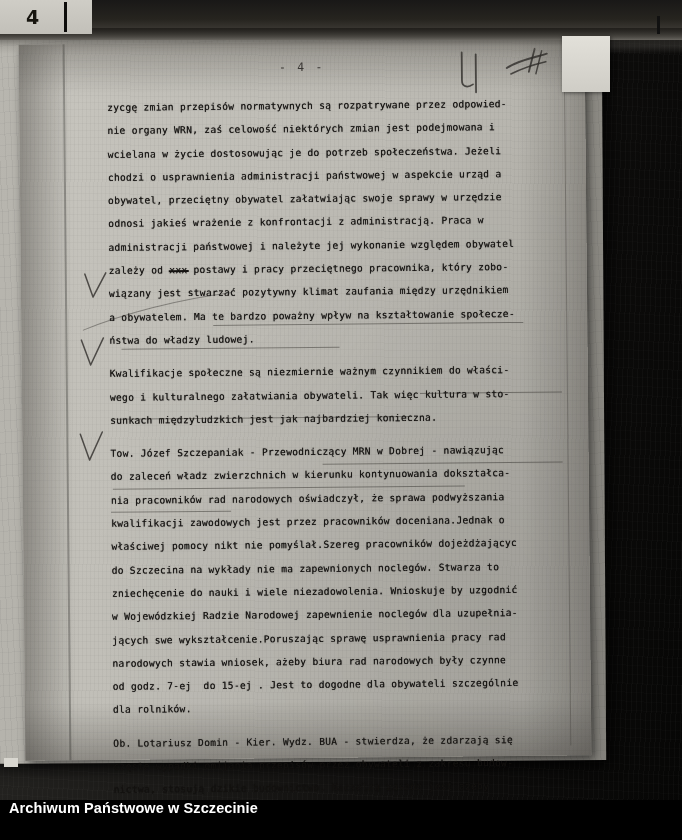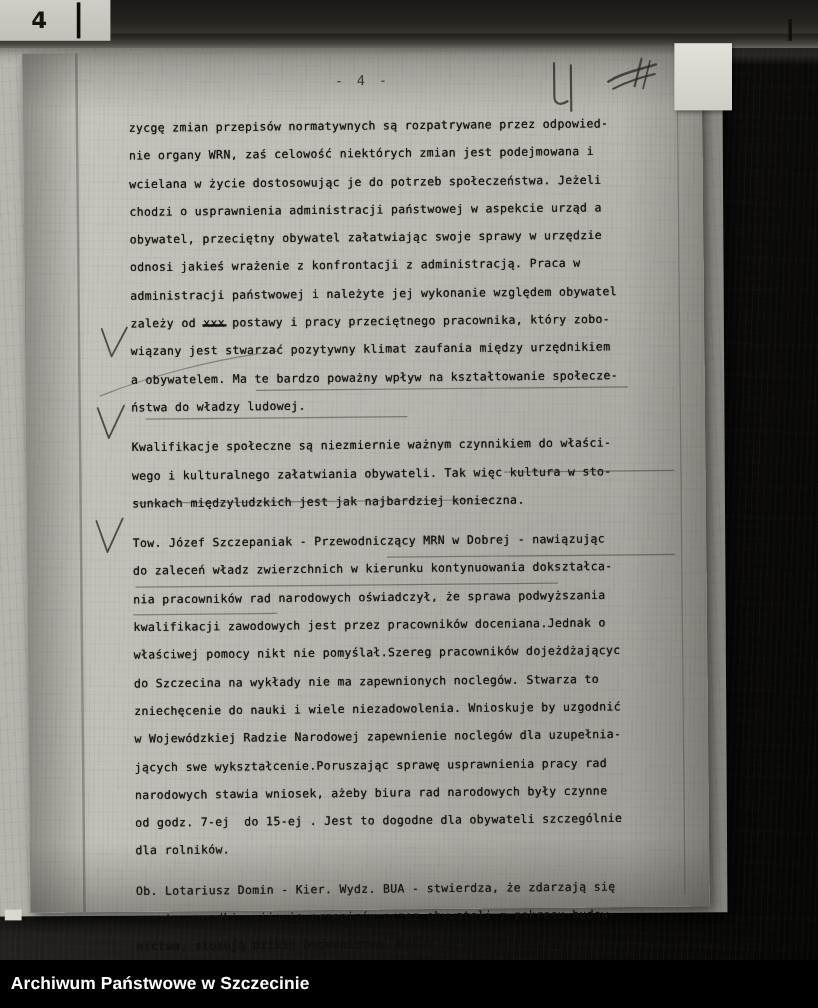--- a/index.html
+++ b/index.html
@@ -229,21 +229,20 @@
     background: #d9d7d0;
   }
 
   
   .caption {
     position: absolute;
     left: 0; right: 0; bottom: 0;
     height: 40px;
     background: #000;
     display: flex;
-    align-items: center;
   }
   .caption-text {
     color: #fff;
     font-family: "Liberation Sans", sans-serif;
     font-size: 14.5px;
     font-weight: 700;
     letter-spacing: .1px;
     padding-left: 9px;
   }
 </style>

